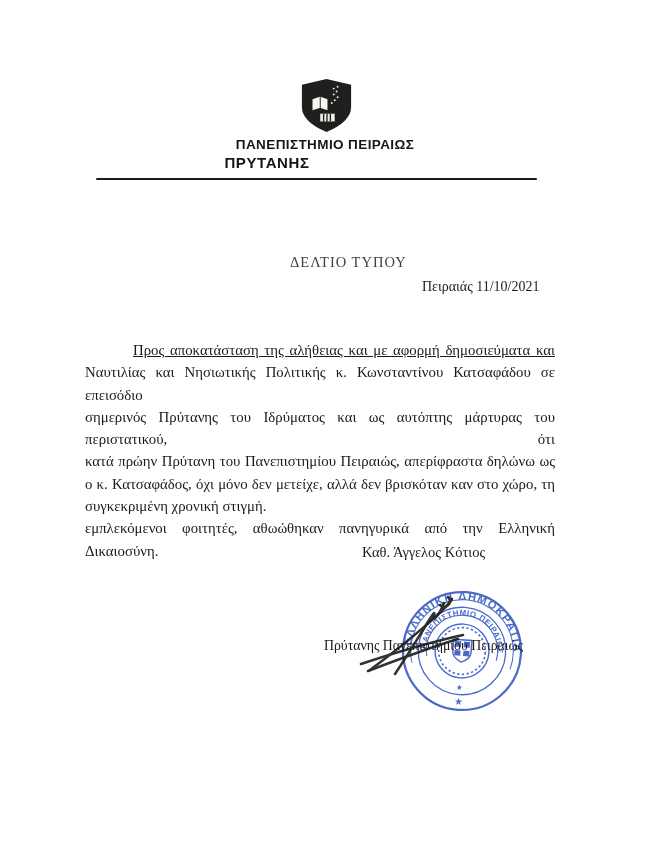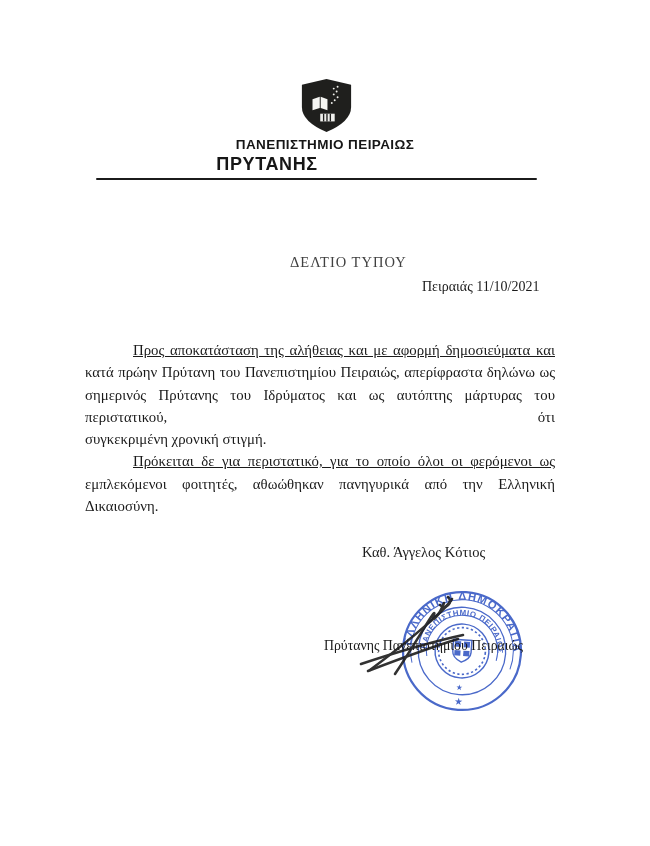--- a/index.html
+++ b/index.html
@@ -13,21 +13,21 @@
   
   .logo { position:absolute; left:300px; top:70px; width:53px; height:55px; }
   .org-name {
     position:absolute; left:0; top:129px; width:650px; text-align:center;
     font-family:"Liberation Sans","DejaVu Sans",sans-serif;
     font-weight:bold; font-size:13.5px; letter-spacing:0.4px; color:#161616;
   }
   .office-name {
     position:absolute; left:0; top:146px; width:534px; text-align:center;
     font-family:"Liberation Sans","DejaVu Sans",sans-serif;
-    font-weight:bold; font-size:18px; letter-spacing:0.6px; color:#161616;
+    font-weight:bold; font-size:15px; letter-spacing:0.6px; color:#161616;
   }
   .header-rule {
     position:absolute; left:96px; top:170px; width:441px; height:2px;
     background:#1b1b1b; border-radius:1px;
   }
   
   .title {
     position:absolute; left:290px; top:246px;
     font-size:14.5px; letter-spacing:1px; color:#404040;
   }
@@ -90,26 +90,27 @@
   <div class="org-name">ΠΑΝΕΠΙΣΤΗΜΙΟ ΠΕΙΡΑΙΩΣ</div>
   <div class="office-name">ΠΡΥΤΑΝΗΣ</div>
   <div class="header-rule"></div>
 
   <div class="title">ΔΕΛΤΙΟ ΤΥΠΟΥ</div>
   <div class="dateline">Πειραιάς 11/10/2021</div>
 
   <div class="body-block">
     <div>
         <div class="bodyline firstline">Προς αποκατάσταση της αλήθειας και με αφορμή δημοσιεύματα και</div>
+        <div class="bodyline">Ναυτιλίας και Νησιωτικής Πολιτικής κ. Κωνσταντίνου Κατσαφάδου σε επεισόδιο</div>
+        <div class="bodyline">σημερινός Πρύτανης του Ιδρύματος και ως αυτόπτης μάρτυρας του περιστατικού, ότι</div>
         <div class="bodyline">κατά πρώην Πρύτανη του Πανεπιστημίου Πειραιώς, απερίφραστα δηλώνω ως</div>
-        <div class="bodyline">σημερινός Πρύτανης του Ιδρύματος και ως αυτόπτης μάρτυρας του περιστατικού, ότι</div>
+        <div class="bodyline">ο κ. Κατσαφάδος, όχι μόνο δεν μετείχε, αλλά δεν βρισκόταν καν στο χώρο, τη</div>
         <div class="bodyline lastline">συγκεκριμένη χρονική στιγμή.</div>
       </div>
     <div>
-        <div class="bodyline firstline">Πρόκειται δε για περιστατικό, για το οποίο όλοι οι φερόμενοι ως</div>
         <div class="bodyline lastline">εμπλεκόμενοι φοιτητές, αθωώθηκαν πανηγυρικά από την Ελληνική Δικαιοσύνη.</div>
       </div>
   </div>
 
   <div class="sig-name">Καθ. Άγγελος Κότιος</div>
 
   <svg class="stamp" viewBox="0 0 122 122" aria-hidden="true">
     <g transform="rotate(4 61 61)" fill="none" stroke="#3a5cc5">
       <circle cx="61" cy="61" r="58" stroke-width="2.2"></circle>
       <circle cx="61" cy="61" r="43" stroke-width="1.3"></circle>

